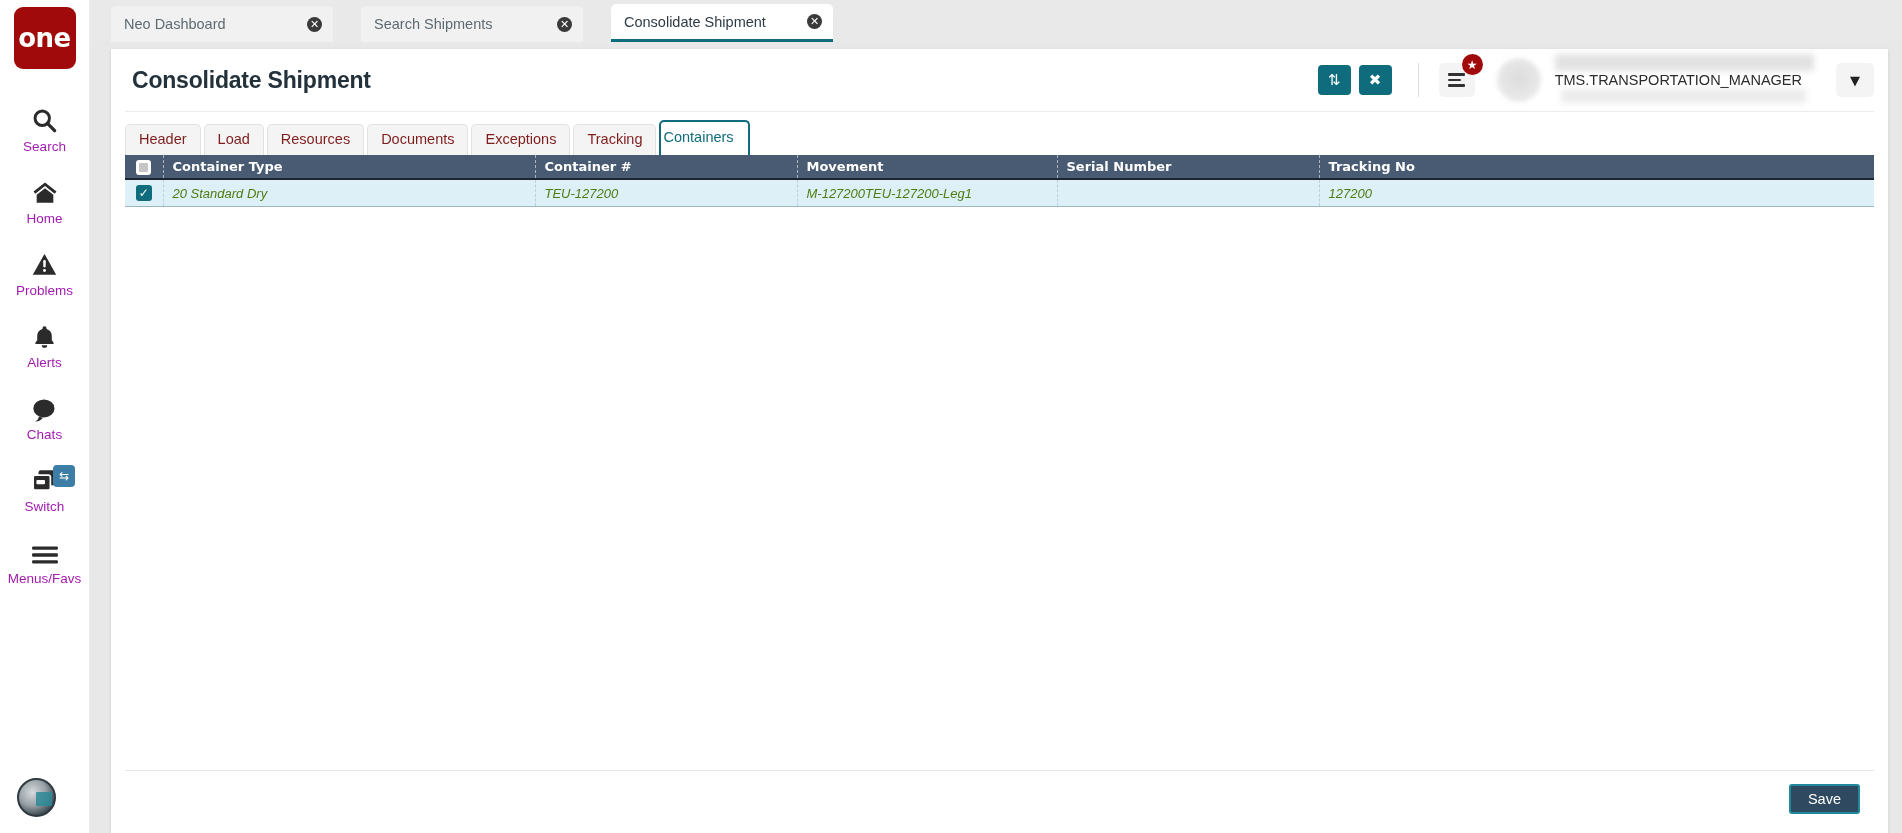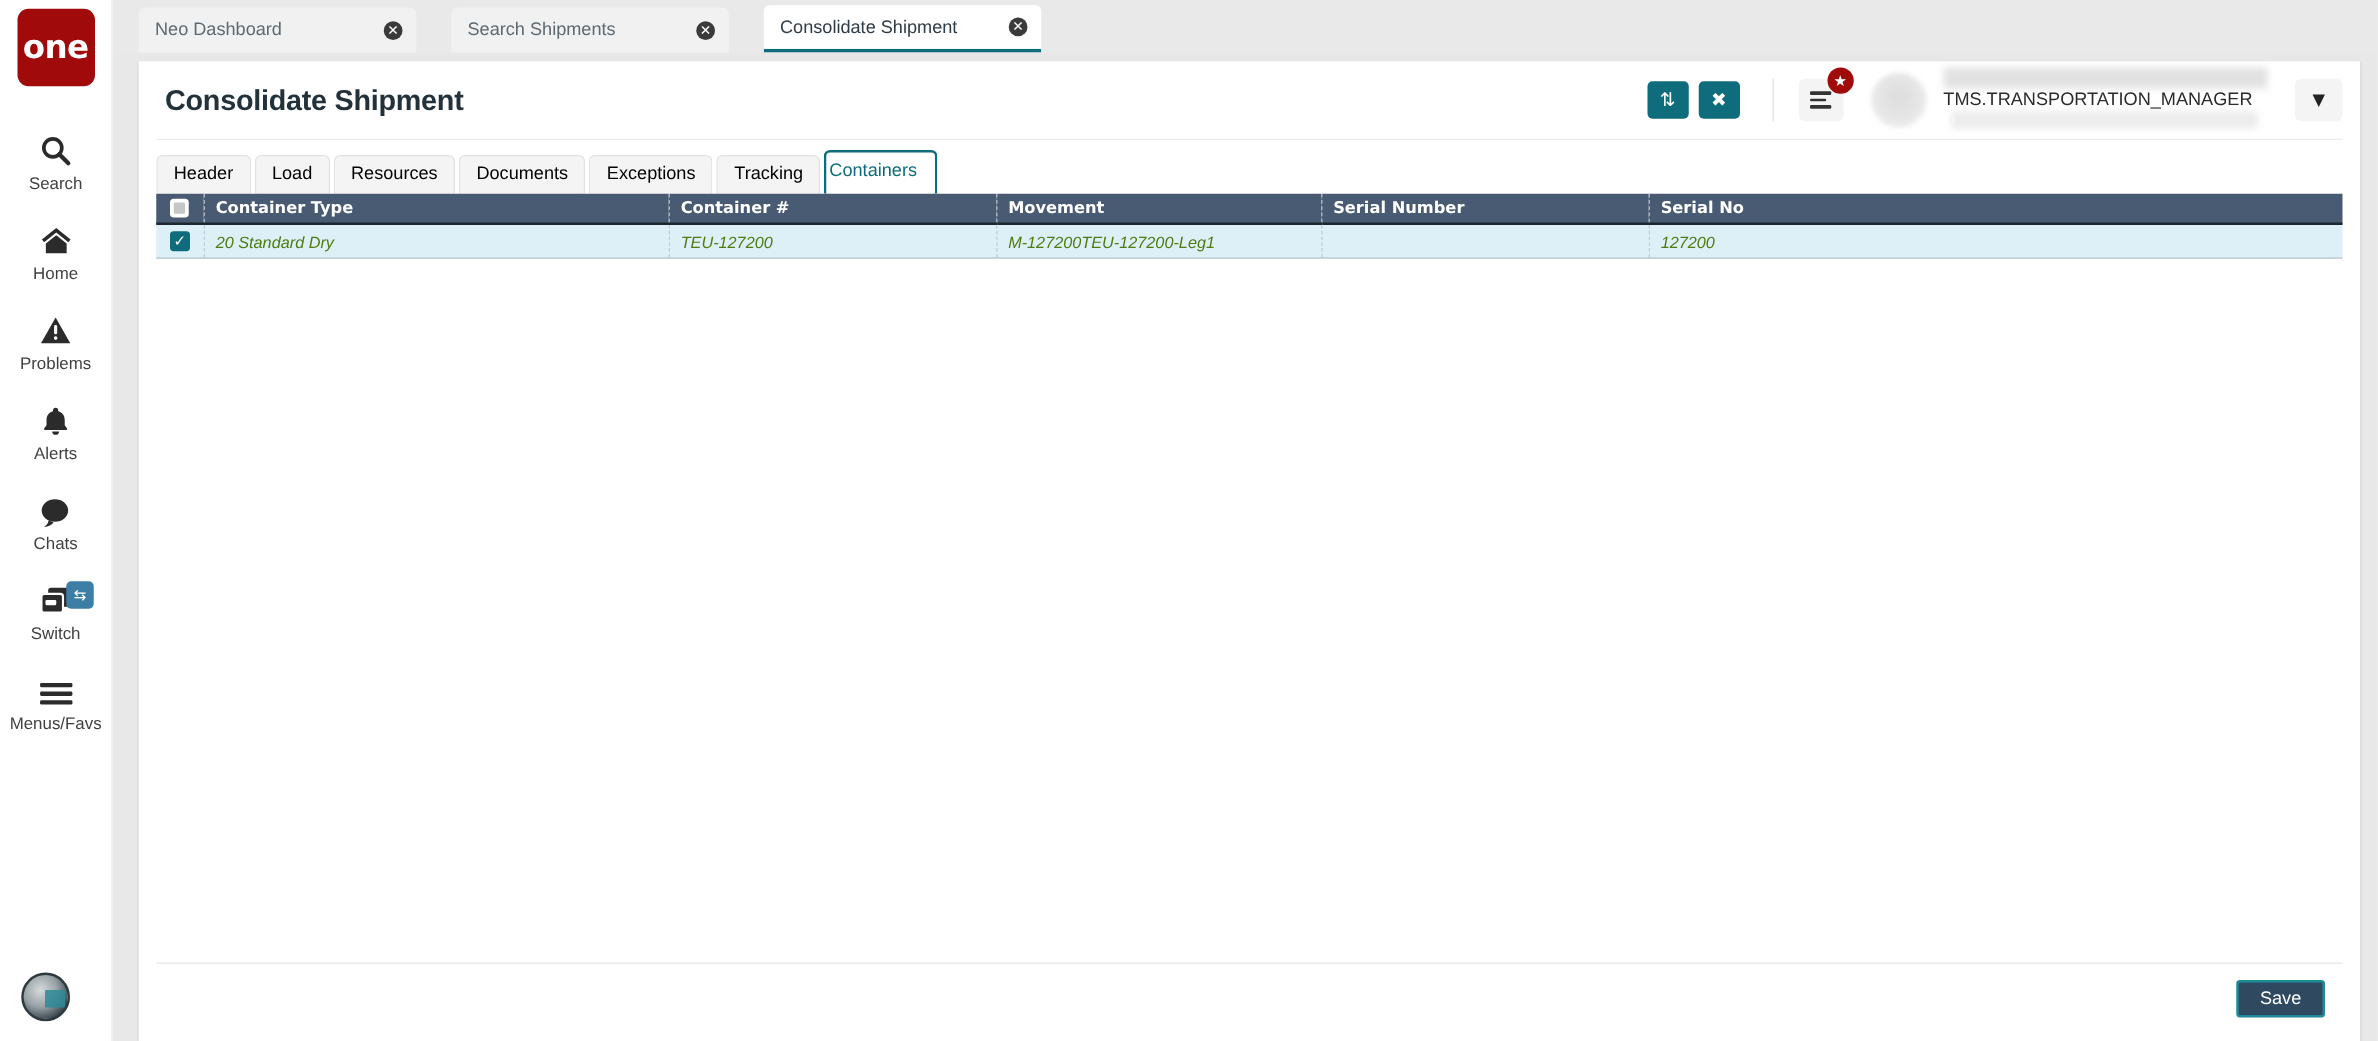--- a/index.html
+++ b/index.html
@@ -28,21 +28,21 @@
     color: #fff; font-size: 26px; font-weight: 700; letter-spacing: -.5px;
     font-family: "DejaVu Sans", sans-serif;
   }
   .rail-items { margin-top: 22px; width: 100%; }
   .rail-item {
     display: flex; flex-direction: column; align-items: center;
     padding: 13px 0 9px 0; cursor: pointer; position: relative;
   }
   .rail-item .ic { height: 30px; display: flex; align-items: flex-end; justify-content: center; }
   .rail-item .lbl {
-    margin-top: 5px; font-size: 13.5px; color: #404040;
+    margin-top: 5px; font-size: 13.5px; color: #a21caf;
     font-family: "Liberation Sans", sans-serif;
   }
   .switch-badge {
     position: absolute; right: 14px; top: 14px;
     width: 22px; height: 22px; border-radius: 4px; background: #3d7ea6;
     display: flex; align-items: center; justify-content: center;
     color: #fff; font-size: 12px; line-height: 1;
   }
   .assistant {
     position: absolute; left: 17px; bottom: 16px;
@@ -141,21 +141,21 @@
   .inner {
     flex: 1; margin: 0 14px 0 14px; display: flex; flex-direction: column; min-height: 0;
     border-top: 1px solid #ececec;
   }
   .tabrow {
     display: flex; align-items: flex-end; padding-top: 8px; flex: 0 0 auto;
   }
   .itab {
     background: #f4f4f4; border: 1px solid #e2e2e2; border-bottom: none;
     border-radius: 5px 5px 0 0; padding: 6px 13px 7px 13px; margin-right: 3px;
-    font-size: 14.5px; color: #000000; cursor: pointer; line-height: 1.2;
+    font-size: 14.5px; color: #7f1d1d; cursor: pointer; line-height: 1.2;
   }
   .itab.active {
     background: #fff; color: #0f6c7c; border: 2px solid #0f6c7c; border-bottom: none;
     padding: 7px 14px 9px 2px; font-weight: 400;
   }
 
   
   .tablewrap { flex: 1; display: flex; flex-direction: column; min-height: 0; }
   table { width: 100%; border-collapse: collapse; table-layout: fixed; }
   thead th {
@@ -365,21 +365,21 @@
             </colgroup>
             <thead>
               <tr>
                 <th class="cb">
                   <span class="hcheck"></span>
                 </th>
                 <th>Container Type</th>
                 <th>Container #</th>
                 <th>Movement</th>
                 <th>Serial Number</th>
-                <th>Serial No</th>
+                <th>Tracking No</th>
               </tr>
             </thead>
             <tbody>
               <tr>
                 <td class="cb">
                   <span class="rcheck"></span>
                 </td>
                 <td>20 Standard Dry</td>
                 <td>TEU-127200</td>
                 <td>M-127200TEU-127200-Leg1</td>

